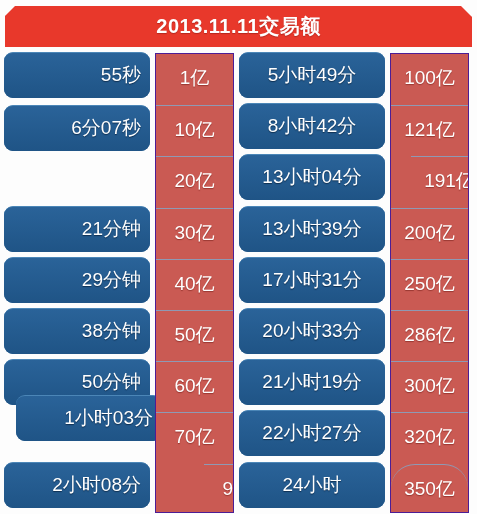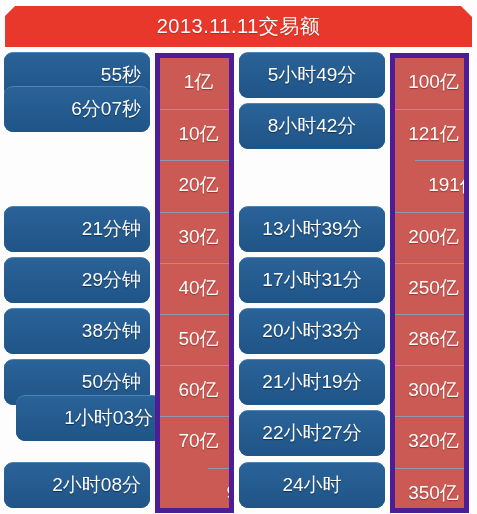--- a/index.html
+++ b/index.html
@@ -32,20 +32,21 @@
     background: #e8382b;
     color: #ffffff;
     font-size: 20px;
     line-height: 41px;
     text-align: center;
     letter-spacing: 0.5px;
     -webkit-clip-path: polygon(10px 0, 100% 0, 100% 100%, 0 100%, 0 10px);
     clip-path: polygon(10px 0, calc(100% - 11px) 0, 100% 11px, 100% 100%, 0 100%, 0 10px);
     box-shadow: 0 2px 2px rgba(40,40,80,0.28);
     user-select: none;
+    font-weight: bold;
   }
   .title-banner .title-text {
     display: block;
     text-shadow: 0 1px 1px rgba(120,20,15,0.45);
   }
 
   
   .table-body {
     position: absolute;
     left: 0;
@@ -95,21 +96,21 @@
 
   
   .amount-col {
     position: absolute;
     left: 151px;
     top: 1px;
     width: 79px;
     height: 460px;
     box-sizing: border-box;
     background: #ca5a53;
-    border: 5px solid #4c1d95;
+    border: 1px solid #4c1d95;
     overflow: hidden;
     padding-left: 19px;
   }
   .amount-cell {
     position: absolute;
     left: 0;
     width: 77px;
     height: 48px;
     box-sizing: border-box;
     color: #ffffff;
@@ -131,21 +132,21 @@
 
   <div class="title-banner">
     <span class="title-text">2013.11.11交易额</span>
   </div>
 
   <div class="table-body">
 
     <div class="pair left">
       <div class="time-col">
           <div class="time-cell" style="top: 0px;">55秒</div>
-          <div class="time-cell" style="top: 34px;">6分07秒</div>
+          <div class="time-cell" style="top: 53px;">6分07秒</div>
           <div class="time-cell" style="top: 153.6px;">21分钟</div>
           <div class="time-cell" style="top: 204.8px;">29分钟</div>
           <div class="time-cell" style="top: 256px;">38分钟</div>
           <div class="time-cell" style="top: 307.2px; padding-left: 44px;">50分钟</div>
           <div class="time-cell" style="top: 343px; margin-left: 12px;">1小时03分</div>
           <div class="time-cell" style="top: 409.6px;">2小时08分</div>
         </div>
       <div class="amount-col">
           <div class="amount-cell" style="top: 0px;">1亿</div>
           <div class="amount-cell" style="top: 51.2px; border-top: 1px solid rgb(143, 153, 180);">10亿</div>
@@ -156,35 +157,36 @@
           <div class="amount-cell" style="top: 307.2px; border-top: 1px solid rgb(143, 153, 180);">60亿</div>
           <div class="amount-cell" style="top: 358.4px; border-top: 1px solid rgb(143, 153, 180);">70亿</div>
           <div class="amount-cell" style="top: 409.6px; border-top: 1px solid rgb(143, 153, 180); margin-left: 48px;">90亿</div>
         </div>
     </div>
 
     <div class="pair right">
       <div class="time-col">
           <div class="time-cell" style="top: 0px;">5小时49分</div>
           <div class="time-cell" style="top: 51.2px;">8小时42分</div>
+          <div class="time-cell" style="top: 102.4px;">13小时04分</div>
           <div class="time-cell" style="top: 153.6px;">13小时39分</div>
           <div class="time-cell" style="top: 204.8px;">17小时31分</div>
           <div class="time-cell" style="top: 256px;">20小时33分</div>
           <div class="time-cell" style="top: 307.2px;">21小时19分</div>
           <div class="time-cell" style="top: 358.4px;">22小时27分</div>
           <div class="time-cell" style="top: 409.6px;">24小时</div>
         </div>
       <div class="amount-col">
           <div class="amount-cell" style="top: 0px;">100亿</div>
           <div class="amount-cell" style="top: 51.2px; border-top: 1px solid rgb(143, 153, 180);">121亿</div>
           <div class="amount-cell" style="top: 102.4px; border-top: 1px solid rgb(143, 153, 180); margin-left: 20px;">191亿</div>
           <div class="amount-cell" style="top: 153.6px; border-top: 1px solid rgb(143, 153, 180);">200亿</div>
           <div class="amount-cell" style="top: 204.8px; border-top: 1px solid rgb(143, 153, 180);">250亿</div>
           <div class="amount-cell" style="top: 256px; border-top: 1px solid rgb(143, 153, 180);">286亿</div>
           <div class="amount-cell" style="top: 307.2px; border-top: 1px solid rgb(143, 153, 180);">300亿</div>
           <div class="amount-cell" style="top: 358.4px; border-top: 1px solid rgb(143, 153, 180);">320亿</div>
-          <div class="amount-cell" style="top: 409.6px; border-top: 1px solid rgb(143, 153, 180);">350亿</div>
+          <div class="amount-cell" style="top: 409.6px; border-top: 1px solid rgb(143, 153, 180); border-radius: 24px;">350亿</div>
         </div>
     </div>
 
   </div>
 
 </div>
 
 </body></html>

